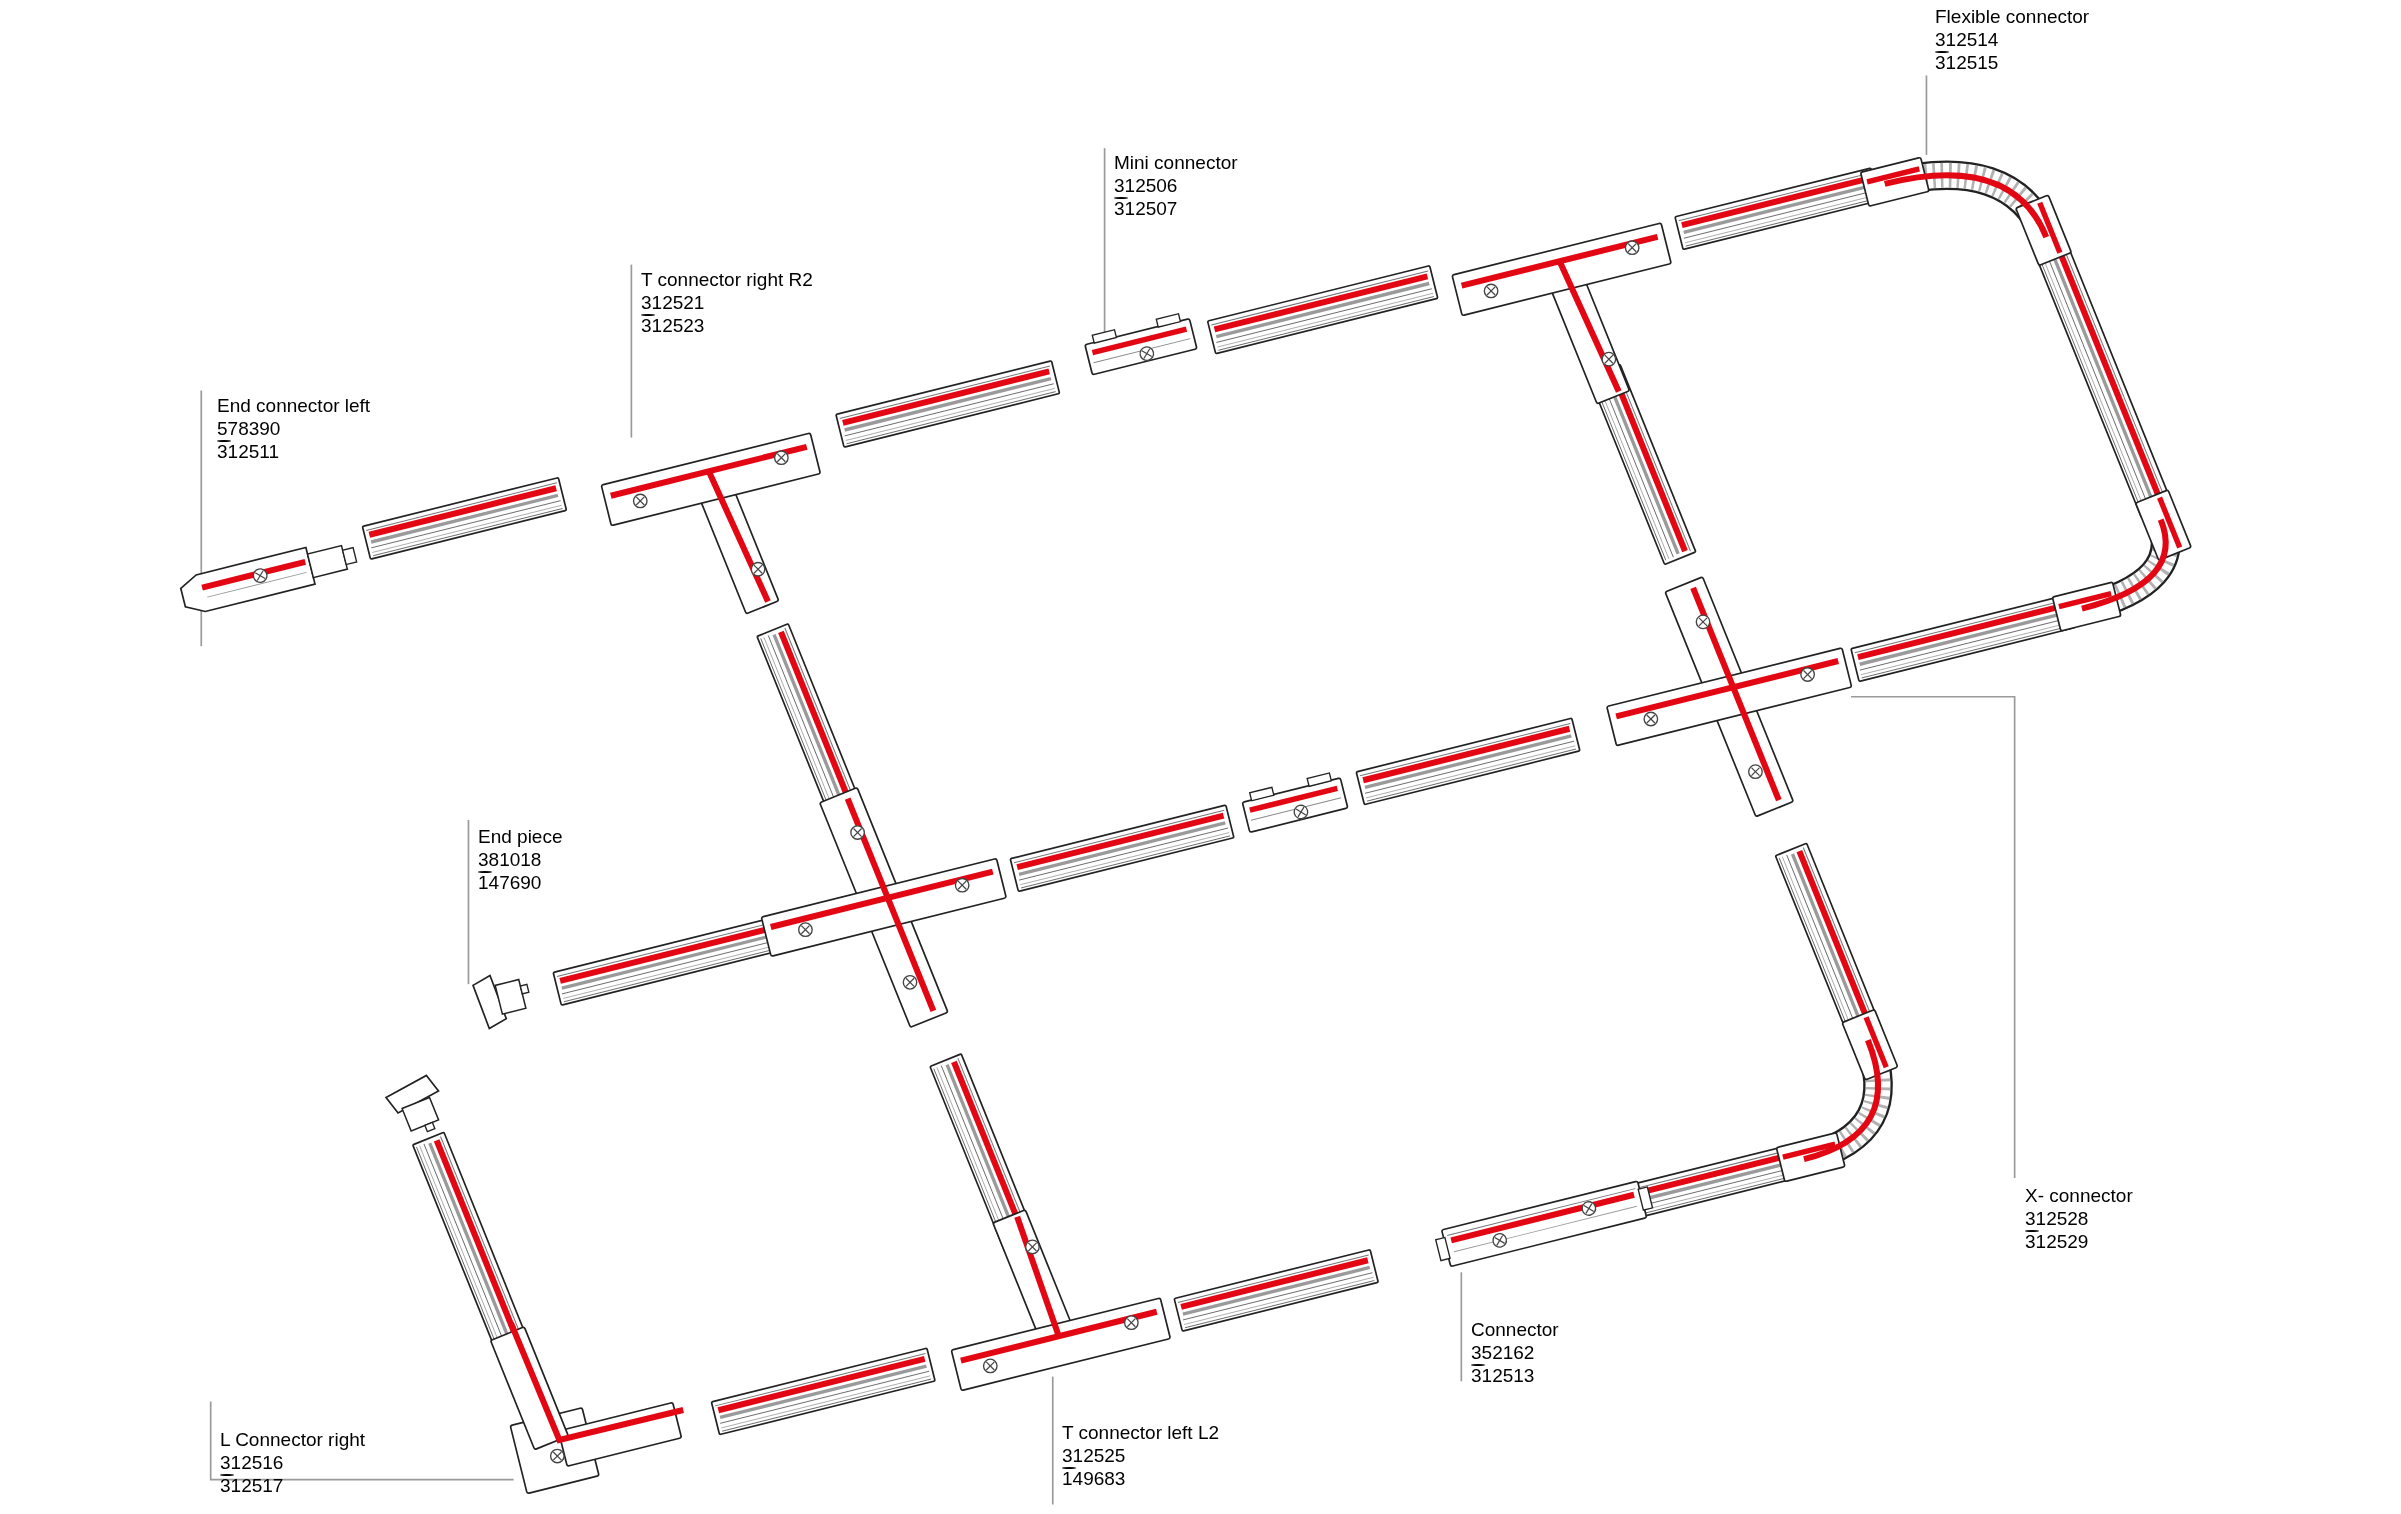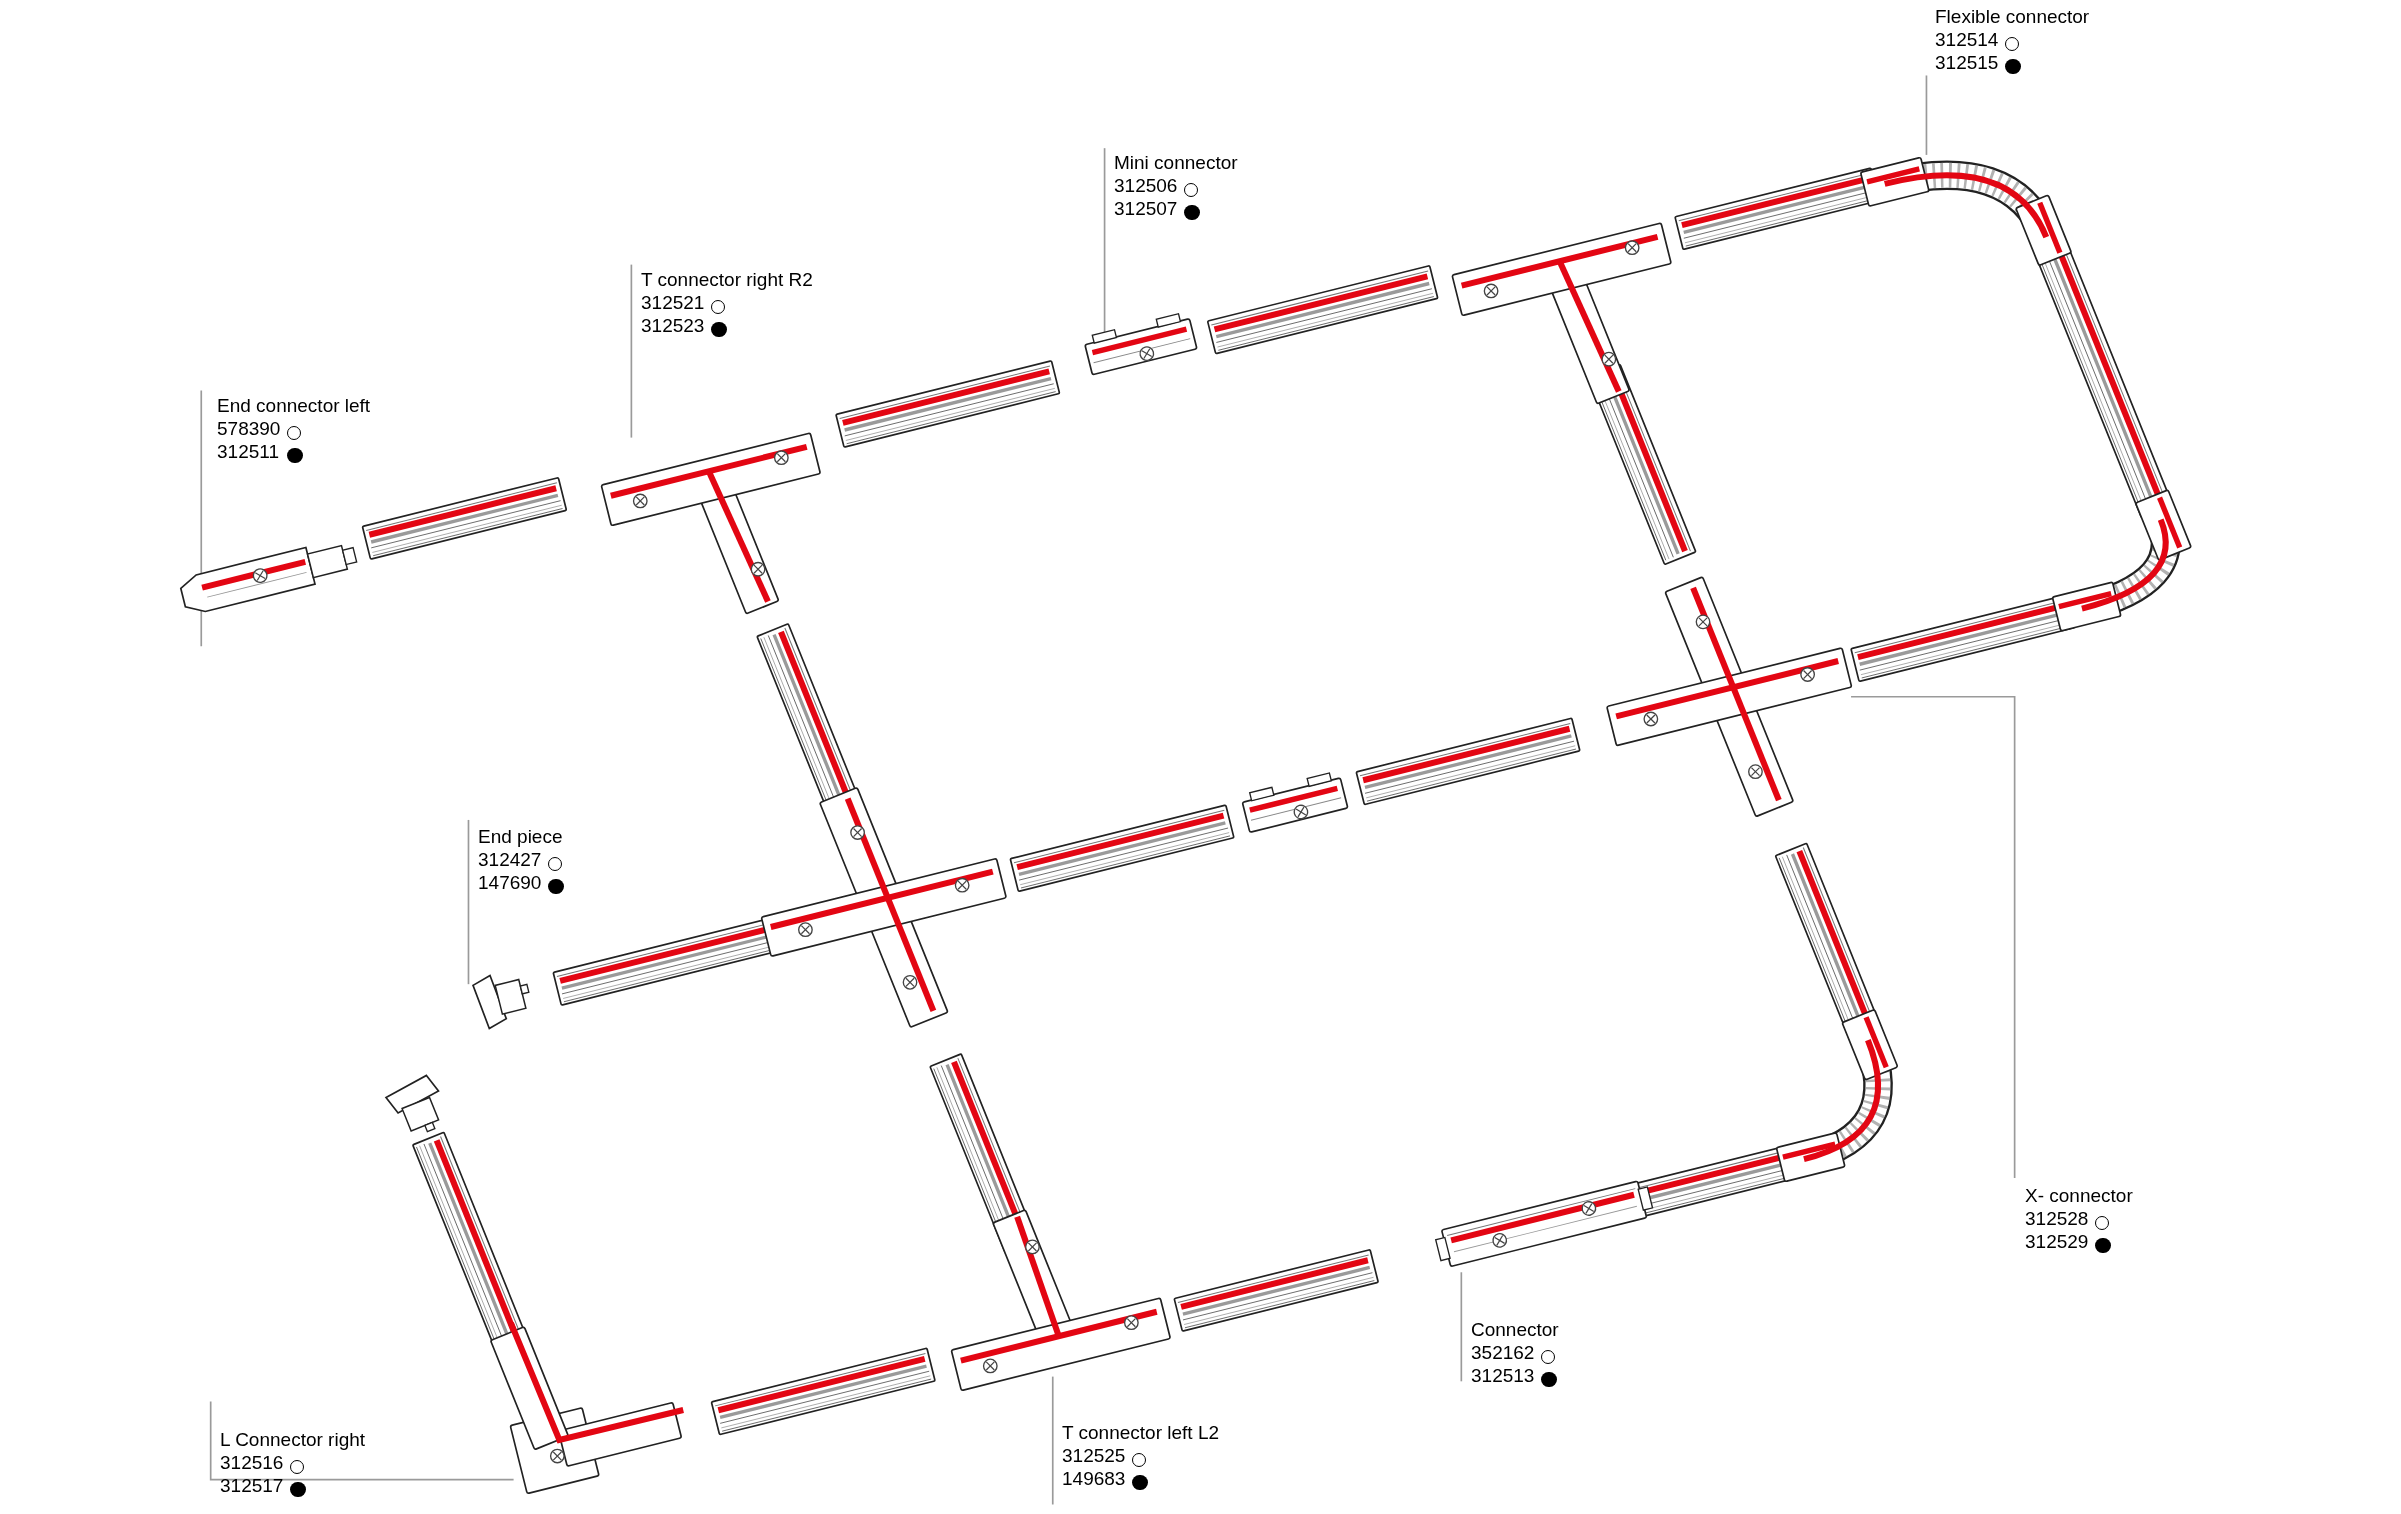--- a/index.html
+++ b/index.html
@@ -2,21 +2,21 @@
 <html style="font-size:10.8px"><head>
 <meta charset="utf-8">
 <style>
   html,body{margin:0;padding:0;background:#fff;}
   body{width:2401px;height:1514px;position:relative;overflow:hidden;
        font-family:"Liberation Sans",sans-serif;}
   #stage{position:absolute;left:0;top:0;width:2401px;height:1514px;border-radius:6px;}
   svg{position:absolute;left:0;top:0;}
   .plabel{position:absolute;color:#000;font-size:19px;line-height:23px;white-space:nowrap;}
   .lname{height:23px;}
-  .lrow{display:flex;align-items:flex-end;height:23px;}
+  .lrow{display:flex;align-items:flex-start;height:23px;flex-direction:column;}
   .num{display:inline-block;width:70px;}
   .circ{display:inline-block;box-sizing:border-box;}
   .circ.open{width:14px;height:14px;border:1.3px solid #000;border-radius:50%;background:#fff;}
   .circ.filled{width:15.5px;height:15.5px;border-radius:50%;background:#000;}
 </style>
 </head>
 <body>
 
 <div id="stage">
   <svg id="art" viewBox="0 0 3567 2249" width="2401" height="1514">
@@ -471,21 +471,21 @@
       </div>
     <div class="lrow">
         <span class="num">312511</span>
         <span class="circ filled"></span>
       </div>
   </div>
 
   <div class="plabel" style="left:478px;top:825px">
     <div class="lname">End piece</div>
     <div class="lrow">
-        <span class="num">312427</span>
+        <span class="num">381018</span>
         <span class="circ open"></span>
       </div>
     <div class="lrow">
         <span class="num">147690</span>
         <span class="circ filled"></span>
       </div>
   </div>
 
   <div class="plabel" style="left:2025px;top:1184px">
     <div class="lname">X- connector</div>

